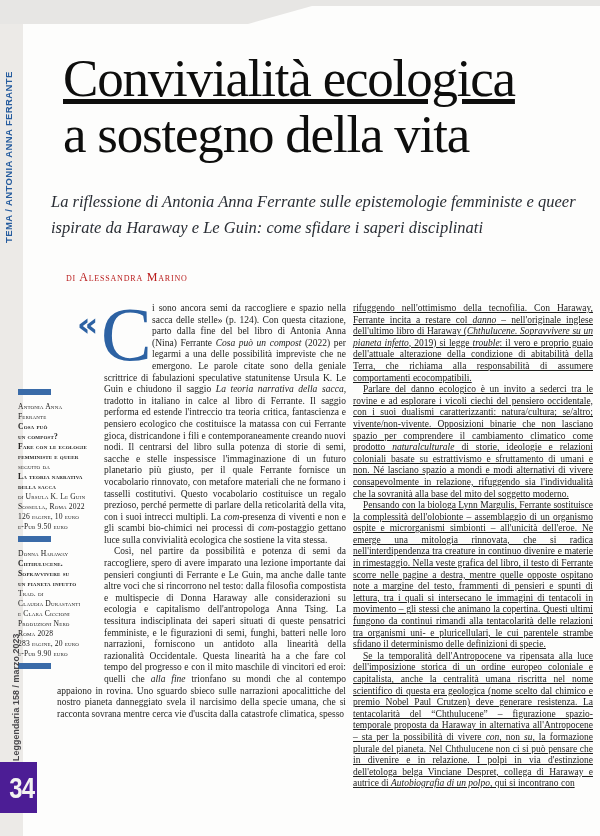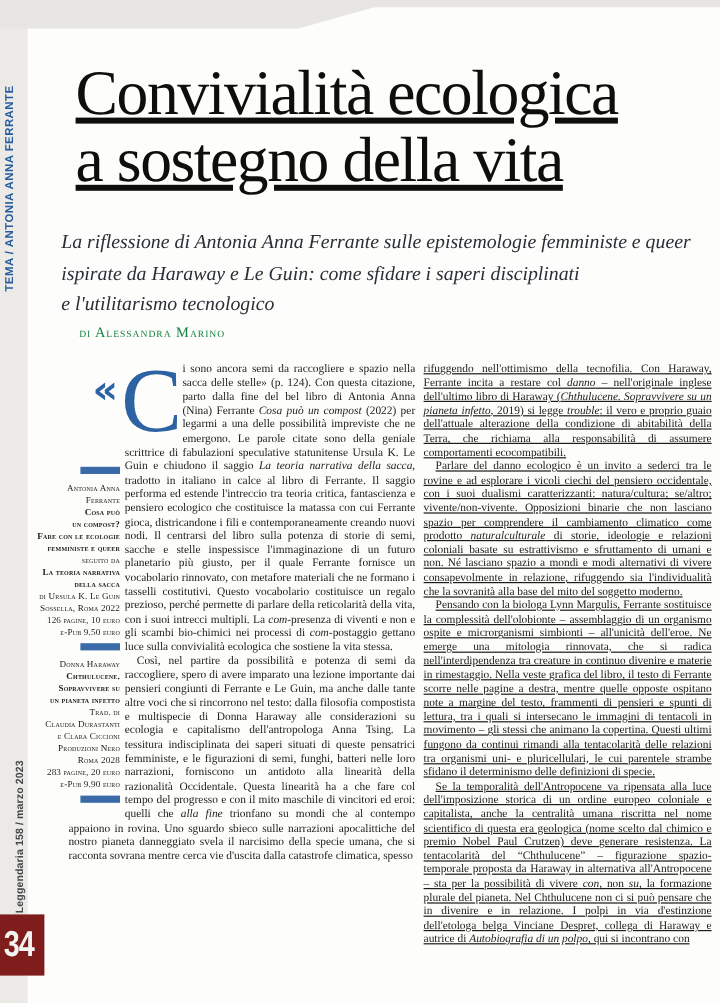--- a/index.html
+++ b/index.html
@@ -21,60 +21,60 @@
   }
   .theme-label{
     left:3px;top:58px;height:185px;width:15px;
     font-size:9.5px;font-weight:bold;letter-spacing:.4px;color:#265c9e;
   }
   .issue-label{
     left:11px;top:661px;height:100px;width:14px;
     font-size:8.8px;font-weight:bold;letter-spacing:.1px;color:#47464a;
   }
   .pageno-box{
-    position:absolute;left:0;top:762px;width:37px;height:51px;background:#7f1d1d;
-    display:flex;align-items:center;justify-content:flex-start;
+    position:absolute;left:0;top:762px;width:37px;height:51px;background:#4c1d95;
+    display:flex;align-items:center;justify-content:flex-end;
   }
   .pageno{
     color:#f3f3f1;font-family:"Liberation Sans","DejaVu Sans",sans-serif;
     font-weight:bold;font-size:30px;transform:scaleX(.8);letter-spacing:-1px;
   }
   
   .title{
     position:absolute;left:63px;top:50px;width:532px;
     font-size:53px;line-height:56px;letter-spacing:-1.2px;color:#0e0e0d;
   }
   .standfirst{
     position:absolute;left:51px;top:189px;width:528px;
     font-style:italic;font-size:16.5px;line-height:25.5px;color:#2a2e35;
   }
   .byline{
     position:absolute;left:66px;top:270px;
-    font-variant:small-caps;font-size:12px;letter-spacing:.8px;color:#15803d;
+    font-variant:small-caps;font-size:12px;letter-spacing:.8px;color:#b91c1c;
   }
   
   .col{position:absolute;text-align:justify;color:#1c1c1a;
        font-size:9.5px;line-height:11.6px;}
   .col p{margin:0;padding:0;hyphens:auto;}
   .col p.indent{text-indent:10px;}
   .col1{left:57px;top:303px;width:289px;}
   .col2{left:353px;top:303px;width:240px;text-decoration:underline;}
   .cap-float{float:left;width:95px;height:58px;position:relative;}
   .guillemet{
     position:absolute;left:20px;top:5px;line-height:1;
     font-family:"DejaVu Sans",sans-serif;font-weight:bold;font-size:33px;color:#2d62a3;
   }
   .cap-letter{
     position:absolute;left:44px;top:-7px;line-height:1;
     font-size:76px;color:#2d62a3;
   }
   .gap-float{float:left;clear:left;width:47px;height:301px;margin-top:23px;}
   
   .book-credits{
-    position:absolute;left:18px;top:388px;width:82px;text-align:right;
+    position:absolute;left:18px;top:388px;width:82px;text-align:left;
     font-variant:small-caps;font-size:7.6px;line-height:10px;
     letter-spacing:.15px;color:#1b1b1a;
   }
   .book-credits .bar{
     display:inline-block;width:33px;height:6px;background:#3a6ba8;
     margin:1px 0 4px 0;
   }
   .book-credits .credit-line{display:block;}
   .book-credits .b{font-weight:bold;}
   .book-credits .book{display:block;margin-bottom:3px;}
@@ -82,27 +82,26 @@
 </head>
 <body>
 
 <div class="left-edge-strip"></div>
 <div class="top-band"></div>
 
 <div class="vlabel theme-label">TEMA / ANTONIA ANNA FERRANTE</div>
 
 <h1 class="title" style="margin:0;font-weight:400;">
   <span style="display:block;text-decoration:underline;">Convivialità ecologica</span>
-  <span style="display:block;text-decoration:underline;">a sostegno della vita</span>
+  <span style="display:block;">a sostegno della vita</span>
 </h1>
 
 <div class="standfirst">
   <span style="display:block;">La riflessione di Antonia Anna Ferrante sulle epistemologie femministe e queer</span>
   <span style="display:block;">ispirate da Haraway e Le Guin: come sfidare i saperi disciplinati</span>
-  <span style="display:block;">e l'utilitarismo tecnologico</span>
 </div>
 
 <div class="byline">di Alessandra Marino</div>
 
 <div class="book-credits" id="book-credits"><span class="bar"></span><span class="book">
       <span class="credit-line">Antonia Anna</span>
       <span class="credit-line">Ferrante</span>
       <span class="credit-line b">Cosa può</span>
       <span class="credit-line b">un compost?</span>
       <span class="credit-line b">Fare con le ecologie</span>

